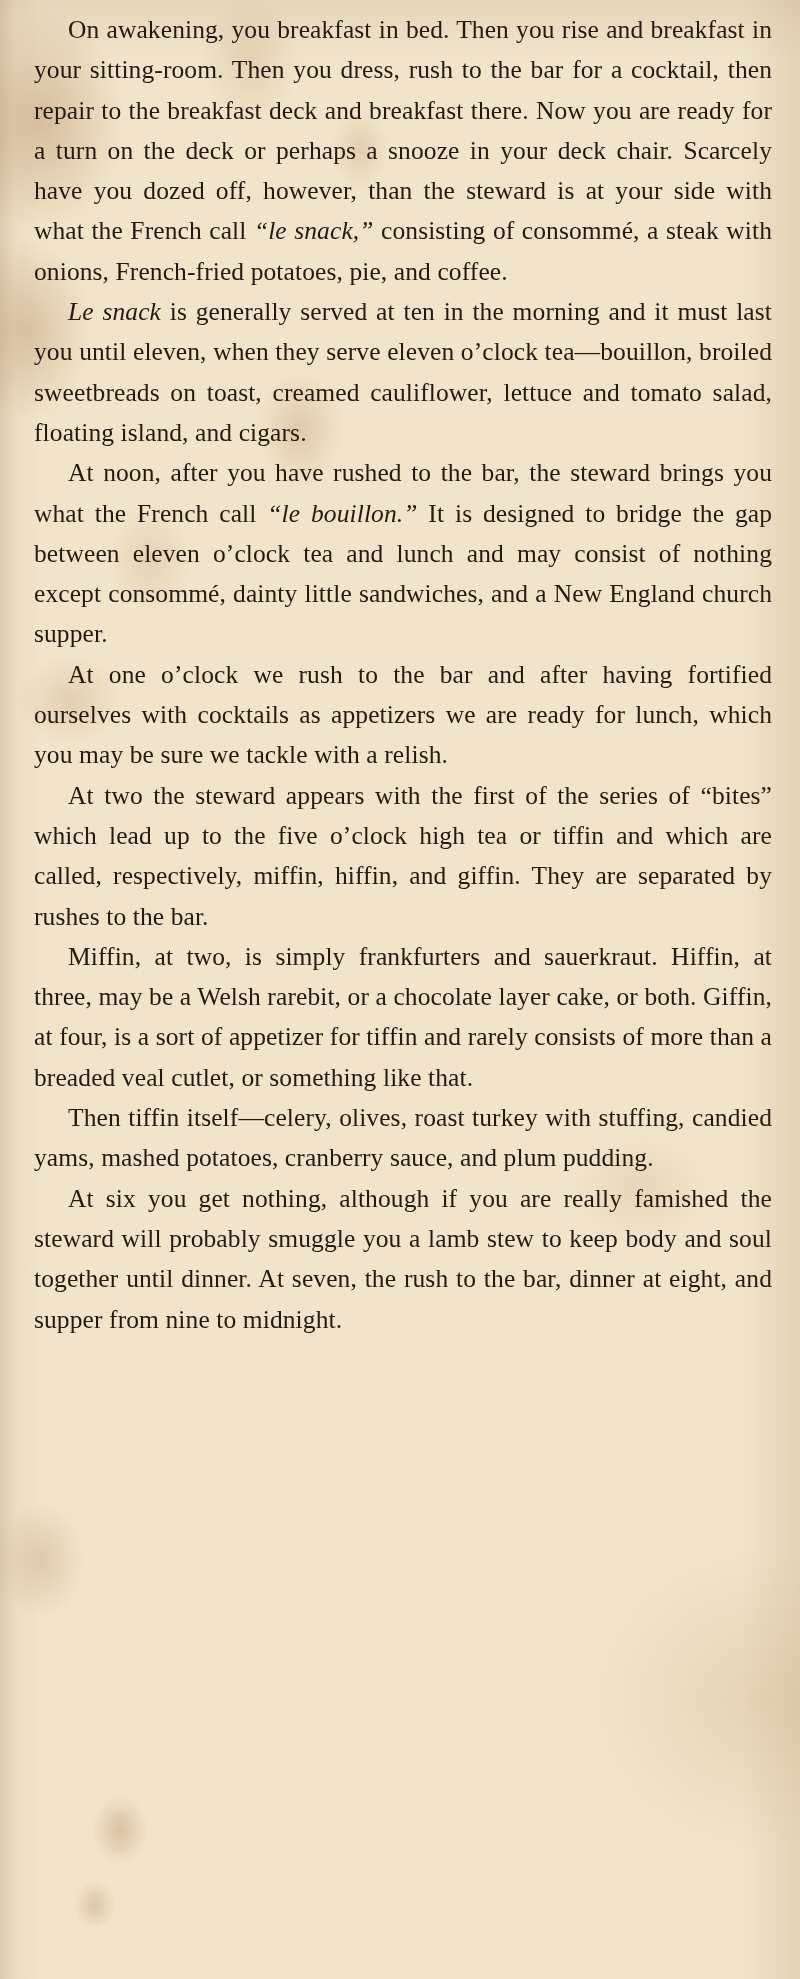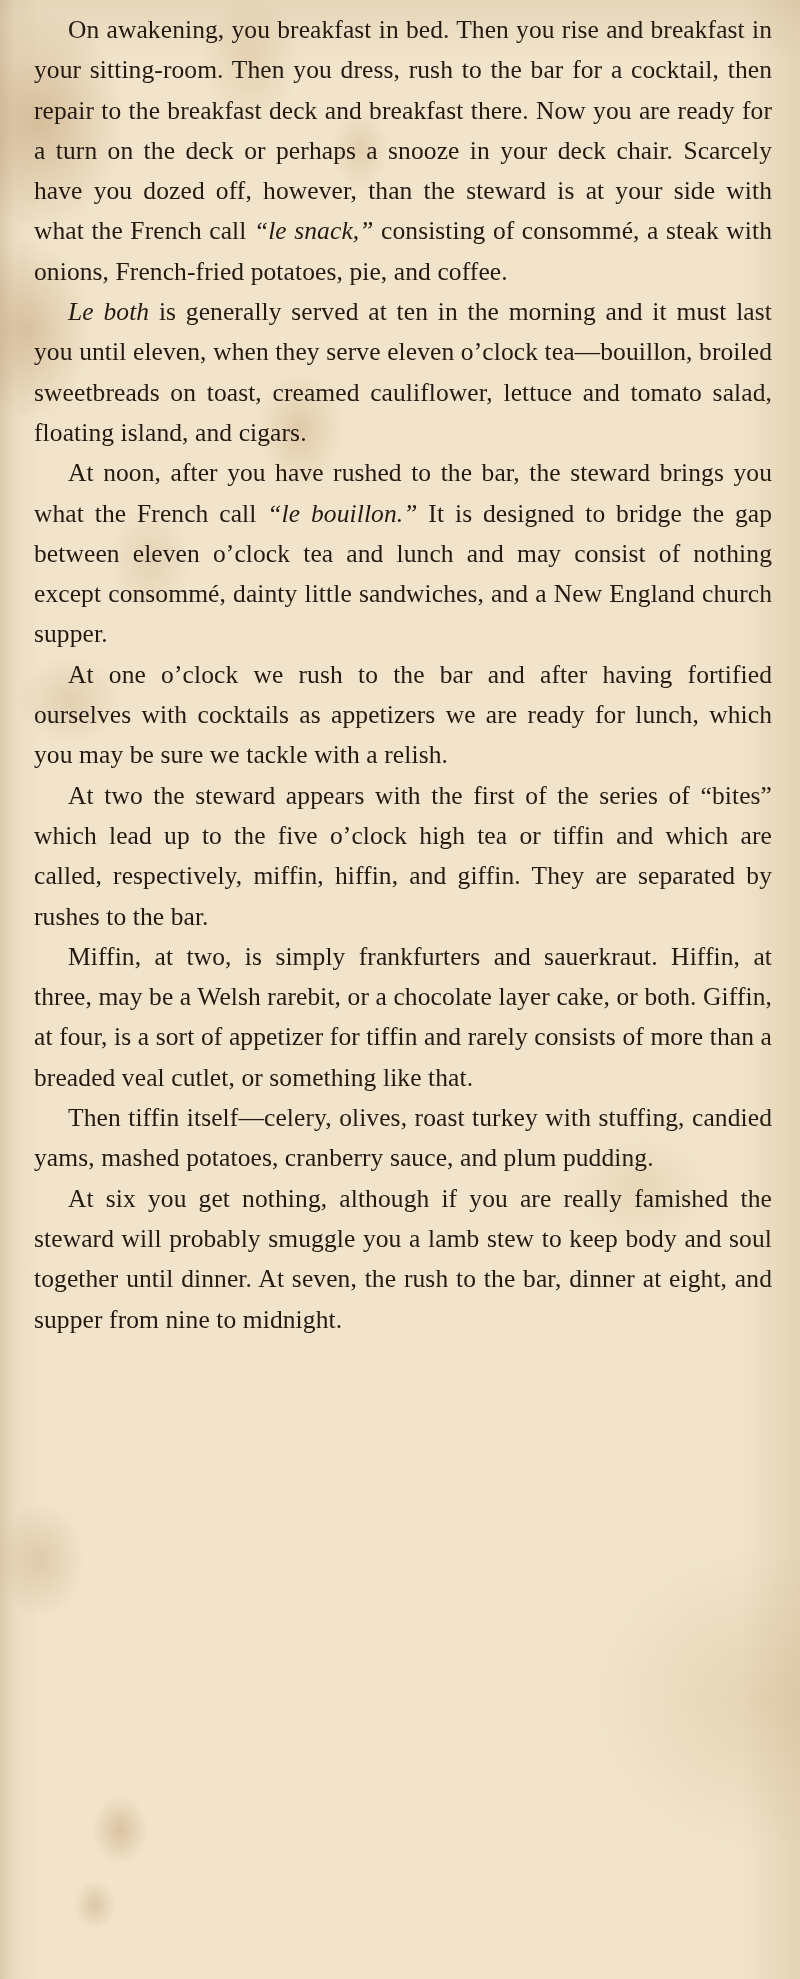--- a/index.html
+++ b/index.html
@@ -67,21 +67,21 @@
     font-style: italic;
   }
 </style>
 </head>
 <body>
 
 <div id="page">
   <div id="text-column">
 
   <p class="para"><span>On awakening, you breakfast in bed. Then you rise and breakfast in your sitting-room. Then you dress, rush to the bar for a cocktail, then repair to the breakfast deck and breakfast there. Now you are ready for a turn on the deck or perhaps a snooze in your deck chair. Scarcely have you dozed off, however, than the steward is at your side with what the French call </span><em>“le snack,”</em><span> consisting of consommé, a steak with onions, French-fried potatoes, pie, and coffee.</span></p>
-      <p class="para"><em>Le both</em><span> is generally served at ten in the morning and it must last you until eleven, when they serve eleven o’clock tea—bouillon, broiled sweetbreads on toast, creamed cauliflower, lettuce and tomato salad, floating island, and cigars.</span></p>
+      <p class="para"><em>Le snack</em><span> is generally served at ten in the morning and it must last you until eleven, when they serve eleven o’clock tea—bouillon, broiled sweetbreads on toast, creamed cauliflower, lettuce and tomato salad, floating island, and cigars.</span></p>
       <p class="para"><span>At noon, after you have rushed to the bar, the steward brings you what the French call </span><em>“le bouillon.”</em><span> It is designed to bridge the gap between eleven o’clock tea and lunch and may consist of nothing except consommé, dainty little sandwiches, and a New England church supper.</span></p>
       <p class="para"><span>At one o’clock we rush to the bar and after having fortified ourselves with cocktails as appetizers we are ready for lunch, which you may be sure we tackle with a relish.</span></p>
       <p class="para"><span>At two the steward appears with the first of the series of “bites” which lead up to the five o’clock high tea or tiffin and which are called, respectively, miffin, hiffin, and giffin. They are separated by rushes to the bar.</span></p>
       <p class="para"><span>Miffin, at two, is simply frankfurters and sauerkraut. Hiffin, at three, may be a Welsh rarebit, or a chocolate layer cake, or both. Giffin, at four, is a sort of appetizer for tiffin and rarely consists of more than a breaded veal cutlet, or something like that.</span></p>
       <p class="para"><span>Then tiffin itself—celery, olives, roast turkey with stuffing, candied yams, mashed potatoes, cranberry sauce, and plum pudding.</span></p>
       <p class="para"><span>At six you get nothing, although if you are really famished the steward will probably smuggle you a lamb stew to keep body and soul together until dinner. At seven, the rush to the bar, dinner at eight, and supper from nine to midnight.</span></p>
     </div>
 </div>
 
 </body></html>

